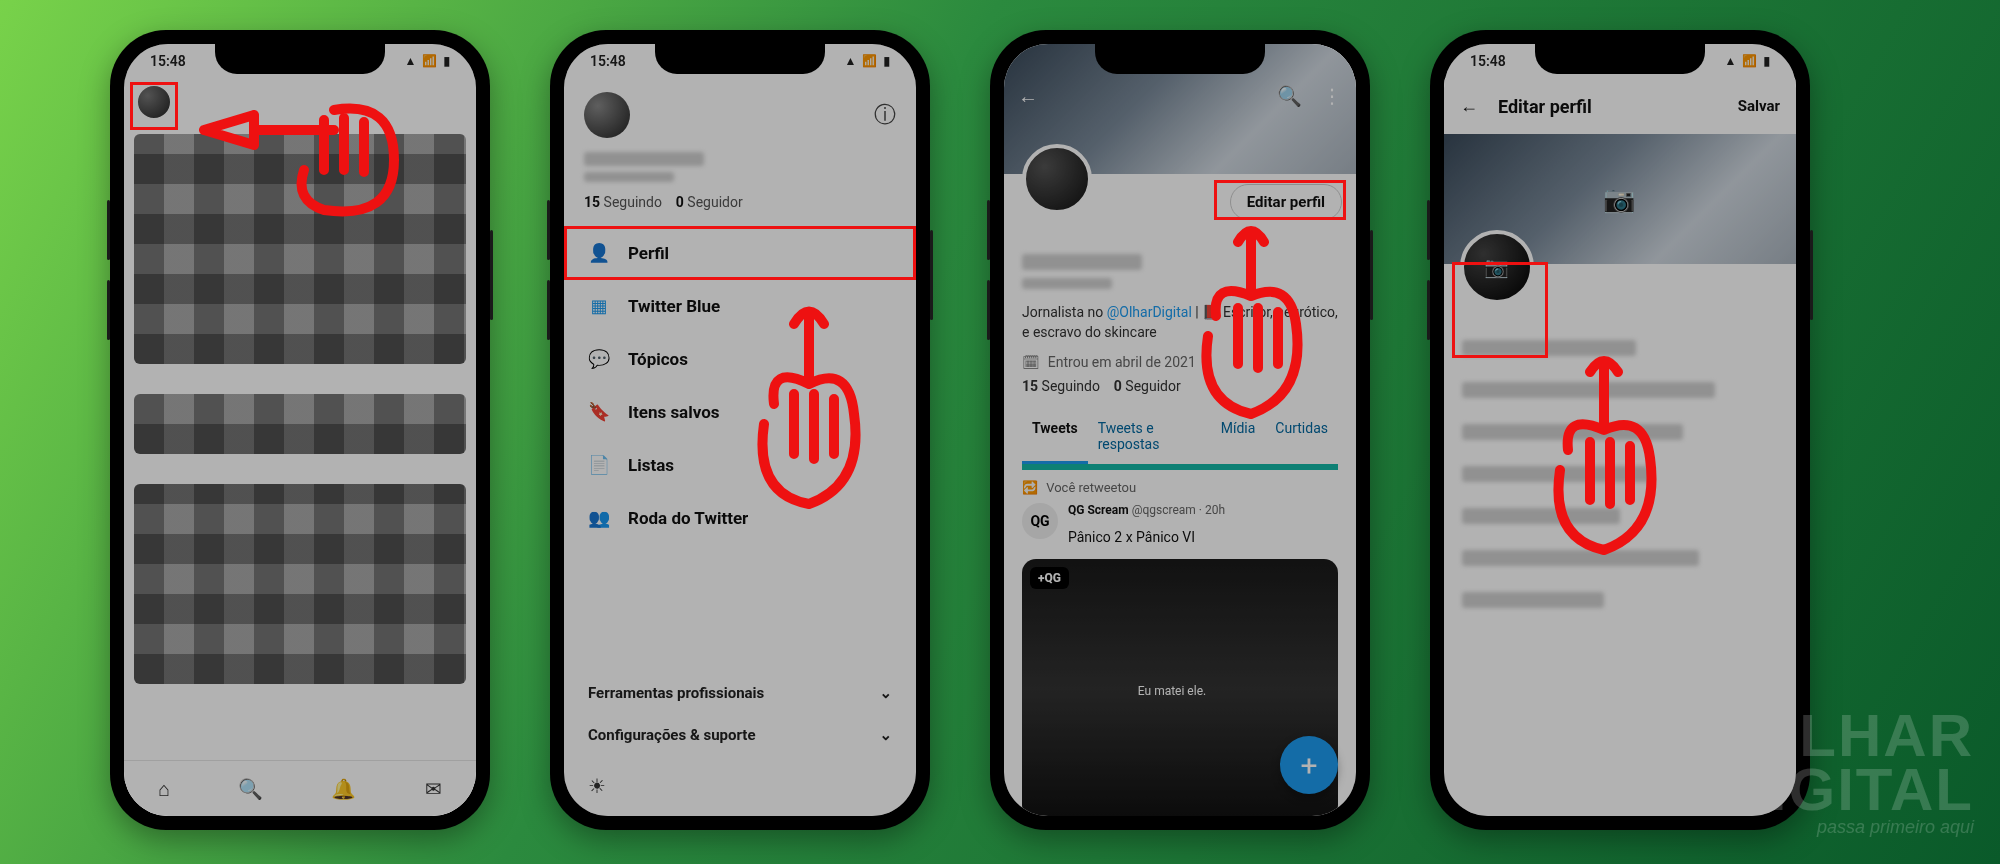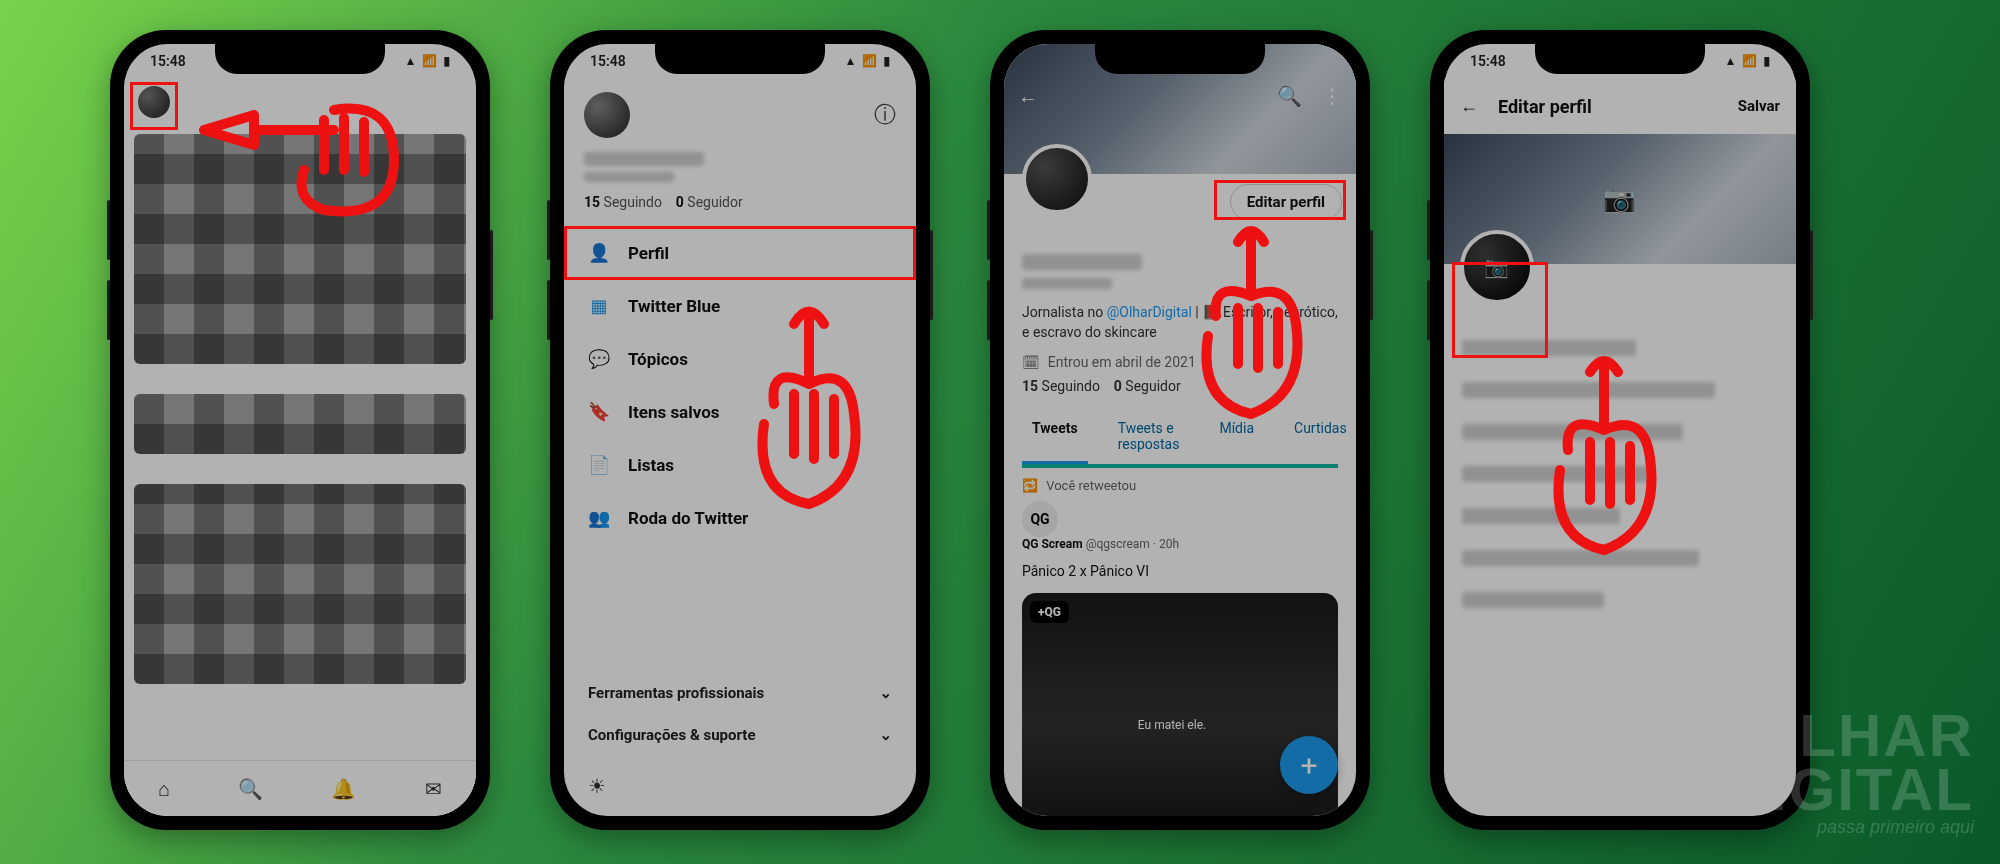--- a/index.html
+++ b/index.html
@@ -110,25 +110,25 @@
   .edit-btn {
     position:absolute; top:140px; right:14px;
     background:#fff; border:1px solid #ccc; border-radius:24px;
     padding:8px 16px; font-size:15px; font-weight:700; color:#111;
   }
   .s3-body { padding:80px 18px 0; font-size:14px; color:#333; }
   .s3-body .blur-bar { margin-bottom:8px; }
   .bio-line { font-size:14px; line-height:1.4; }
   .bio-line .handle { color:#1d9bf0; }
   .joined { margin-top:12px; color:#666; font-size:14px; display:flex; gap:8px; align-items:center;}
-  .tabs { display:flex; border-bottom:4px solid #14b8a6; margin-top:14px; font-size:14px;gap:20px; }
+  .tabs { display:flex; border-bottom:6px solid #14b8a6; margin-top:14px; font-size:14px; }
   .tab { padding:12px 10px; color:#0369a1; }
   .tab.on { color:#111; font-weight:700; border-bottom:3px solid #1d9bf0; }
   .rt-line { color:#666; font-size:13px; padding:10px 18px 4px; display:flex; gap:8px; align-items:center;}
-  .tw-row { display:flex; padding:4px 18px 6px;flex-direction:column; }
+  .tw-row { display:flex; gap:10px; padding:4px 18px 6px; }
   .tw-av { width:36px;height:36px;border-radius:50%; background:#eee; display:flex;align-items:center;justify-content:center;font-size:14px;font-weight:700;}
   .tw-head { font-size:12px; color:#666; }
   .tw-head b { color:#111; }
   .tw-body { font-size:14px; color:#111; margin-top:12px;}
   .tw-media { height:260px; background:linear-gradient(180deg,#1a1a1a 0%, #333 50%, #111 100%); border-radius:14px; margin:8px 18px 0; position:relative; overflow:hidden;}
   .tw-media .badge { position:absolute; top:8px; left:8px; background:#000; color:#fff; font-size:12px; font-weight:800; padding:4px 8px; border-radius:6px;}
   .tw-media .cap { position:absolute; top:48%; left:0; right:16px; text-align:center; color:#fff; font-size:12px;}
   .fab { position:absolute; right:18px; bottom:22px; width:58px;height:58px;border-radius:50%; background:#1d9bf0; color:#fff; display:flex;align-items:center;justify-content:center;font-size:30px; box-shadow:0 4px 10px rgba(0,0,0,.3);}
   
   .s4-bar { height:56px; display:flex; align-items:center; padding:0 16px; gap:20px; font-size:18px; font-weight:700; color:#111; background:#fff;}

